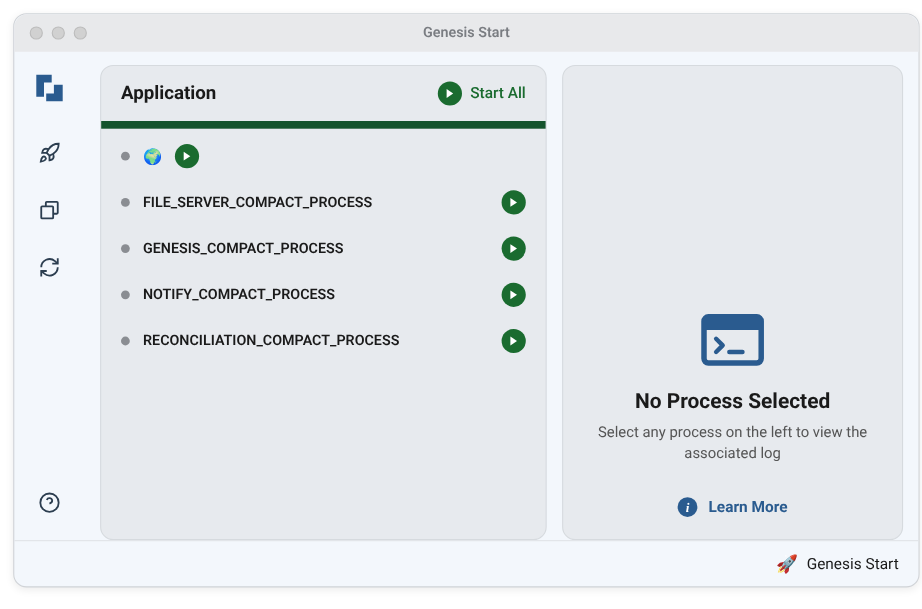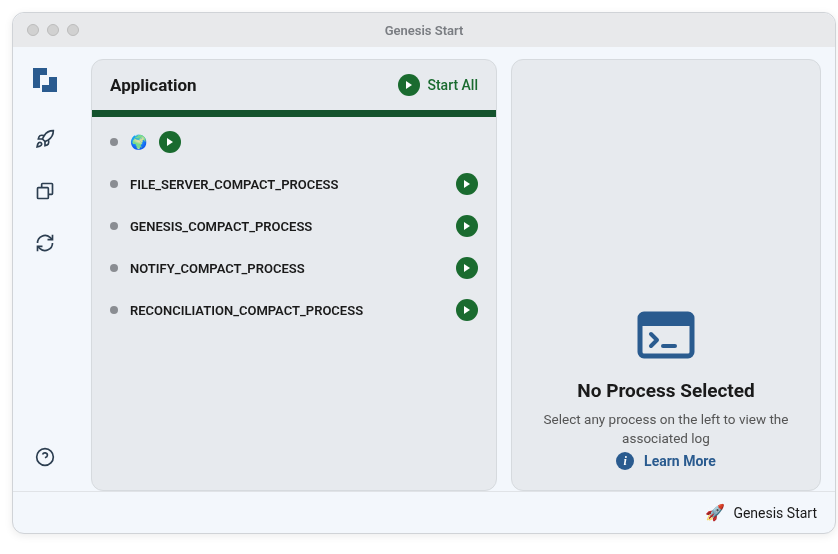--- a/index.html
+++ b/index.html
@@ -26,21 +26,21 @@
 .process-list{flex:1;overflow-y:auto;padding:4px 0;position:relative}
 .process-list::-webkit-scrollbar{width:8px}
 .process-list::-webkit-scrollbar-thumb{background:#b8bdc3;border-radius:4px}
 .process-row{display:flex;align-items:center;padding:10px 18px;gap:12px}
 .status-dot{width:8px;height:8px;border-radius:50%;background:#8a8d92}
 .proc-icon{font-size:14px}
 .proc-name{flex:1;font-size:13px;font-weight:600;color:#1a1a1a}
 .right-panel{flex:1;display:flex;flex-direction:column;align-items:center;justify-content:flex-end;padding:20px;text-align:center}
 .empty-icon{margin-bottom:16px}
 .empty-title{font-size:19px;font-weight:700;color:#1a1a1a;margin-bottom:8px}
-.empty-desc{font-size:13.5px;color:#555;line-height:1.4;max-width:250px;margin-bottom:4px}
+.empty-desc{font-size:13.5px;color:#555;line-height:1.4;max-width:250px;margin-bottom:30px}
 .learn-more{display:flex;align-items:center;gap:10px;cursor:pointer}
 .info-icon{width:18px;height:18px;border-radius:50%;background:#2a5b8f;color:#fff;display:flex;align-items:center;justify-content:center;font-size:12px;font-weight:700;font-style:italic;font-family:Georgia,serif}
 .learn-more-label{color:#2a5b8f;font-size:14px;font-weight:700}
 .footer{height:42px;display:flex;align-items:center;justify-content:flex-end;padding:0 18px;gap:8px;border-top:1px solid #e0e3e7}
 .footer-label{font-size:14px;color:#1a1a1a}
 </style>
 </head>
 <body>
 
 <div class="window">

